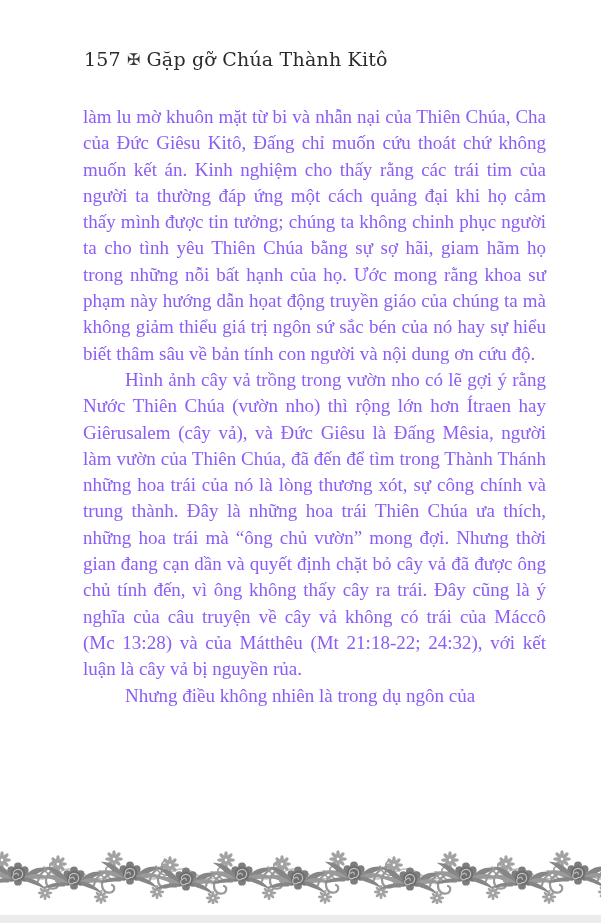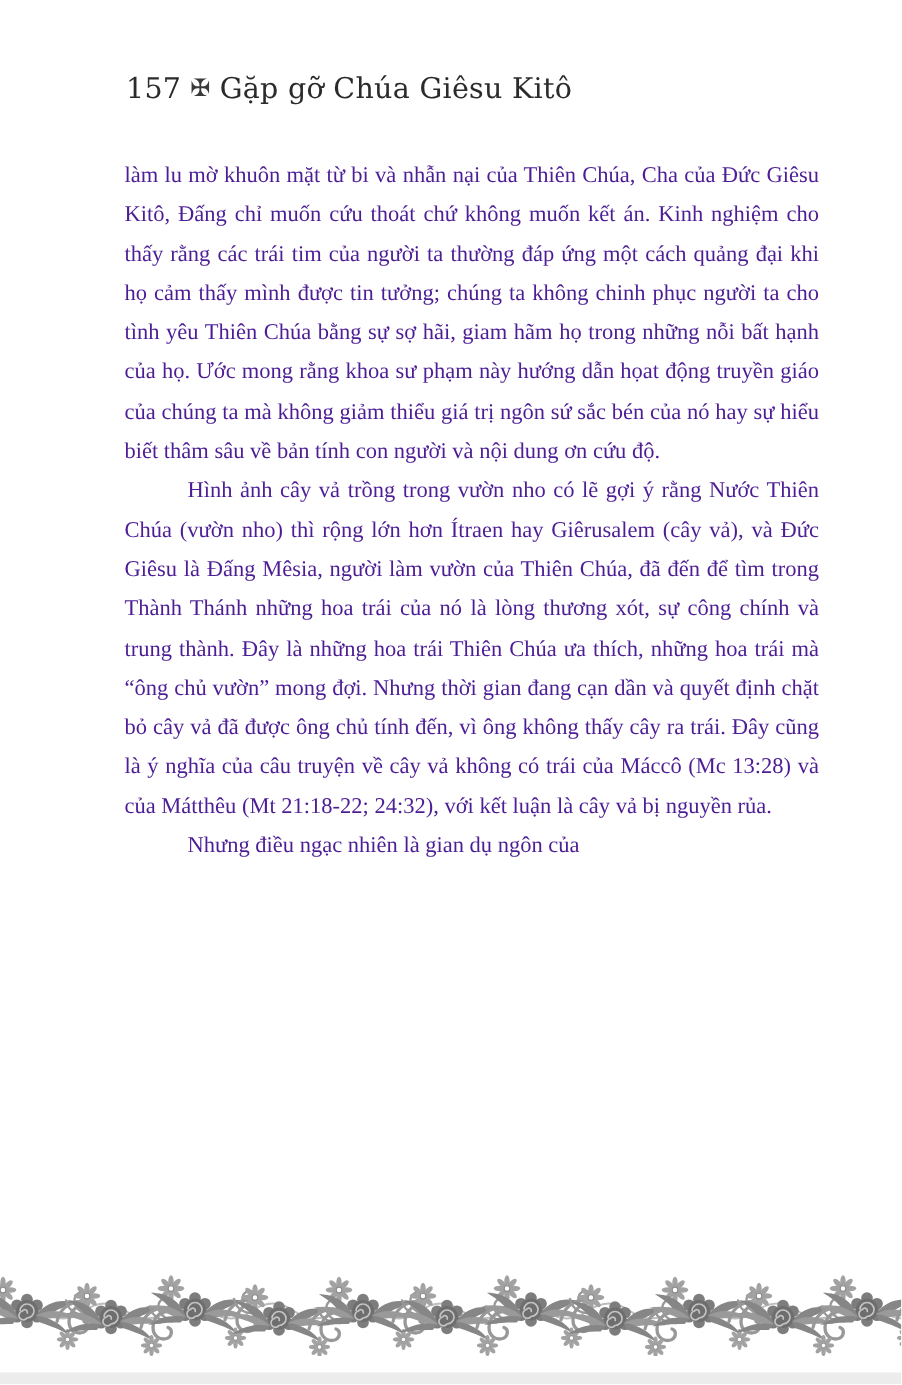--- a/index.html
+++ b/index.html
@@ -30,23 +30,23 @@
     margin: 0 6px;
     font-size: 16px;
     color: #3a3a3a;
     transform: translateY(-1px);
   }
   .body-text {
     position: absolute;
     top: 104px;
     left: 83px;
     width: 463px;
-    font-size: 15px;
+    font-size: 19px;
     line-height: 26.3px;
-    color: #4c1d95;
+    color: #8b5cf6;
     text-align: justify;
   }
   .body-text p {
     margin: 0;
     padding: 0;
   }
   .body-text p.indented {
     text-indent: 42px;
   }
   .floral-border {
@@ -64,27 +64,27 @@
     height: 8px;
     background: #ececec;
   }
 </style>
 </head>
 <body>
 
 <div class="page">
 
   <div class="running-header">
-    <span>157</span><span class="cross">✠</span><span>Gặp gỡ Chúa Giêsu Kitô</span>
+    <span>157</span><span class="cross">✠</span><span>Gặp gỡ Chúa Thành Kitô</span>
   </div>
 
   <div class="body-text">
     <p>làm lu mờ khuôn mặt từ bi và nhẫn nại của Thiên Chúa, Cha của Đức Giêsu Kitô, Đấng chỉ muốn cứu thoát chứ không muốn kết án. Kinh nghiệm cho thấy rằng các trái tim của người ta thường đáp ứng một cách quảng đại khi họ cảm thấy mình được tin tưởng; chúng ta không chinh phục người ta cho tình yêu Thiên Chúa bằng sự sợ hãi, giam hãm họ trong những nỗi bất hạnh của họ. Ước mong rằng khoa sư phạm này hướng dẫn họat động truyền giáo của chúng ta mà không giảm thiểu giá trị ngôn sứ sắc bén của nó hay sự hiểu biết thâm sâu về bản tính con người và nội dung ơn cứu độ.</p>
     <p class="indented">Hình ảnh cây vả trồng trong vườn nho có lẽ gợi ý rằng Nước Thiên Chúa (vườn nho) thì rộng lớn hơn Ítraen hay Giêrusalem (cây vả), và Đức Giêsu là Đấng Mêsia, người làm vườn của Thiên Chúa, đã đến để tìm trong Thành Thánh những hoa trái của nó là lòng thương xót, sự công chính và trung thành. Đây là những hoa trái Thiên Chúa ưa thích, những hoa trái mà “ông chủ vườn” mong đợi. Nhưng thời gian đang cạn dần và quyết định chặt bỏ cây vả đã được ông chủ tính đến, vì ông không thấy cây ra trái. Đây cũng là ý nghĩa của câu truyện về cây vả không có trái của Máccô (Mc 13:28) và của Mátthêu (Mt 21:18-22; 24:32), với kết luận là cây vả bị nguyền rủa.</p>
-    <p class="indented">Nhưng điều ngạc nhiên là gian dụ ngôn của</p>
+    <p class="indented">Nhưng điều không nhiên là trong dụ ngôn của</p>
   </div>
 
   <svg class="floral-border" width="601" height="58" viewBox="0 0 601 58" aria-hidden="true">
     <defs>
       <ellipse id="petal" cx="0" cy="-5.4" rx="2" ry="4.4" fill="#a2a2a2"></ellipse>
       <g id="sf">
         <use href="#petal"></use>
         <use href="#petal" transform="rotate(45)"></use>
         <use href="#petal" transform="rotate(90)"></use>
         <use href="#petal" transform="rotate(135)"></use>

